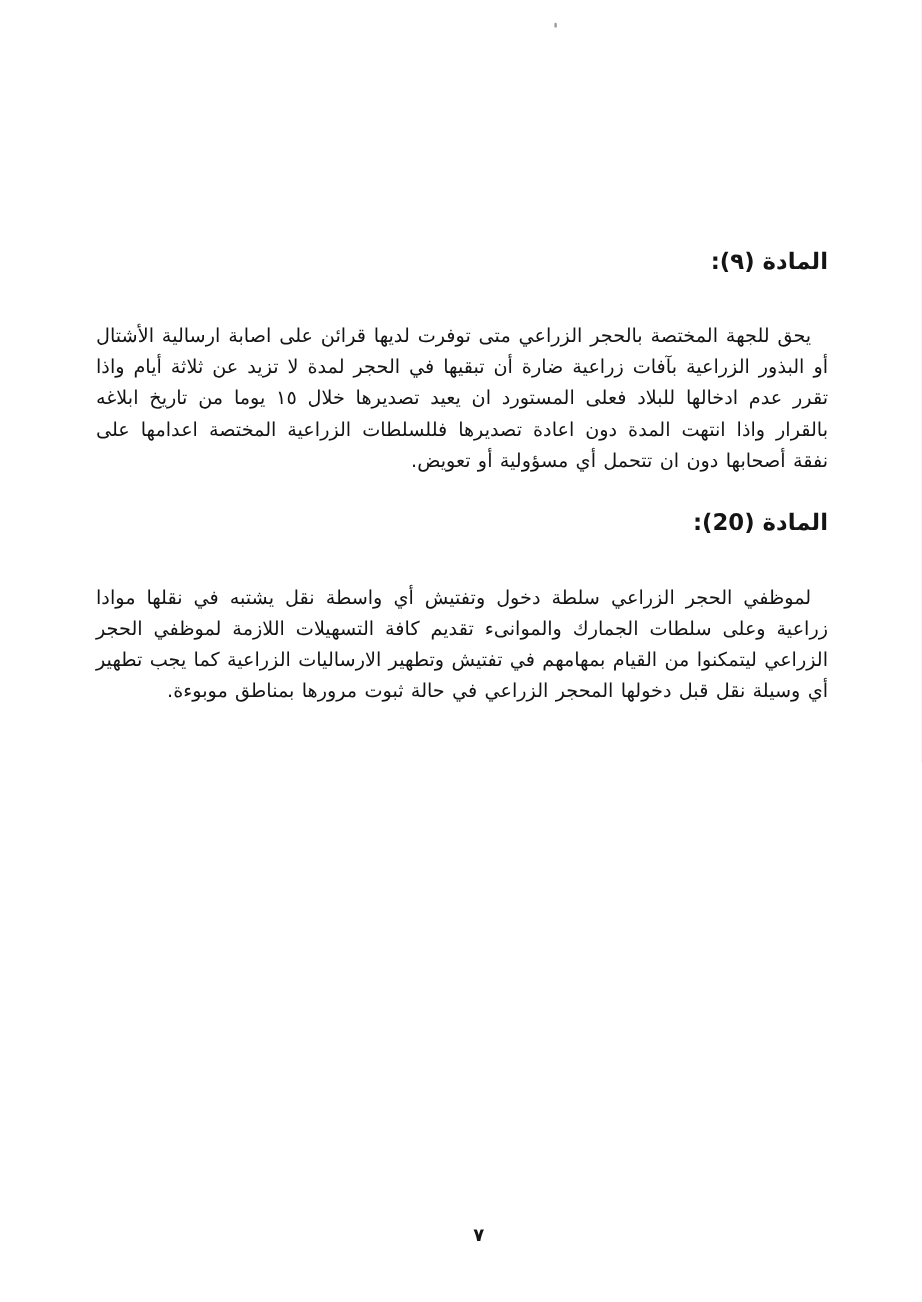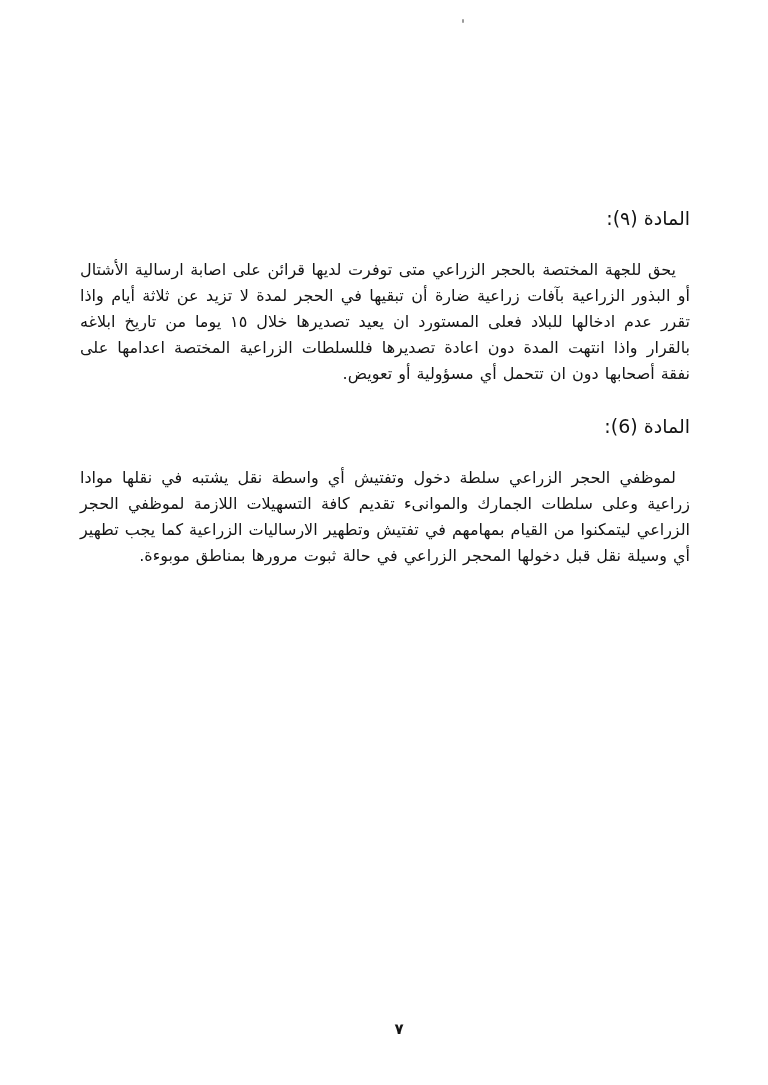--- a/index.html
+++ b/index.html
@@ -31,28 +31,28 @@
     position: absolute;
     top: 205px;
     right: 78px;
     left: 80px;
     direction: rtl;
   }
   .article + .article {
     margin-top: 26px;
   }
   .article-heading {
-    font-weight: normal;
+    font-weight: bold;
     font-size: 19px;
     line-height: 26px;
     text-align: right;
     letter-spacing: 0.2px;
   }
   .article-body {
-    margin-top: 26px;
+    margin-top: 36px;
     font-size: 16px;
     line-height: 26px;
     text-align: justify;
     text-indent: 14px;
     word-spacing: 1px;
   }
   .page-number {
     position: absolute;
     top: 1020px;
     left: 30px;
@@ -71,21 +71,21 @@
 
   <div class="content">
 
     <div class="article">
       <div class="article-heading">المادة (٩):</div>
       <div class="article-body">يحق للجهة المختصة بالحجر الزراعي متى توفرت لديها قرائن على اصابة ارسالية الأشتال أو البذور الزراعية بآفات زراعية ضارة أن تبقيها في الحجر لمدة لا تزيد عن ثلاثة أيام واذا تقرر عدم ادخالها للبلاد فعلى المستورد ان يعيد تصديرها خلال ١٥ يوما من تاريخ ابلاغه بالقرار واذا انتهت المدة دون اعادة تصديرها فللسلطات الزراعية المختصة اعدامها على نفقة أصحابها دون ان تتحمل أي مسؤولية أو تعويض.</div>
     </div>
 
 
     <div class="article">
-      <div class="article-heading">المادة (6):</div>
+      <div class="article-heading">المادة (20):</div>
       <div class="article-body">لموظفي الحجر الزراعي سلطة دخول وتفتيش أي واسطة نقل يشتبه في نقلها موادا زراعية وعلى سلطات الجمارك والموانىء تقديم كافة التسهيلات اللازمة لموظفي الحجر الزراعي ليتمكنوا من القيام بمهامهم في تفتيش وتطهير الارساليات الزراعية كما يجب تطهير أي وسيلة نقل قبل دخولها المحجر الزراعي في حالة ثبوت مرورها بمناطق موبوءة.</div>
     </div>
 
     <div class="article">
     </div>
 
   </div>
 
   <div class="page-number">٧</div>
 

